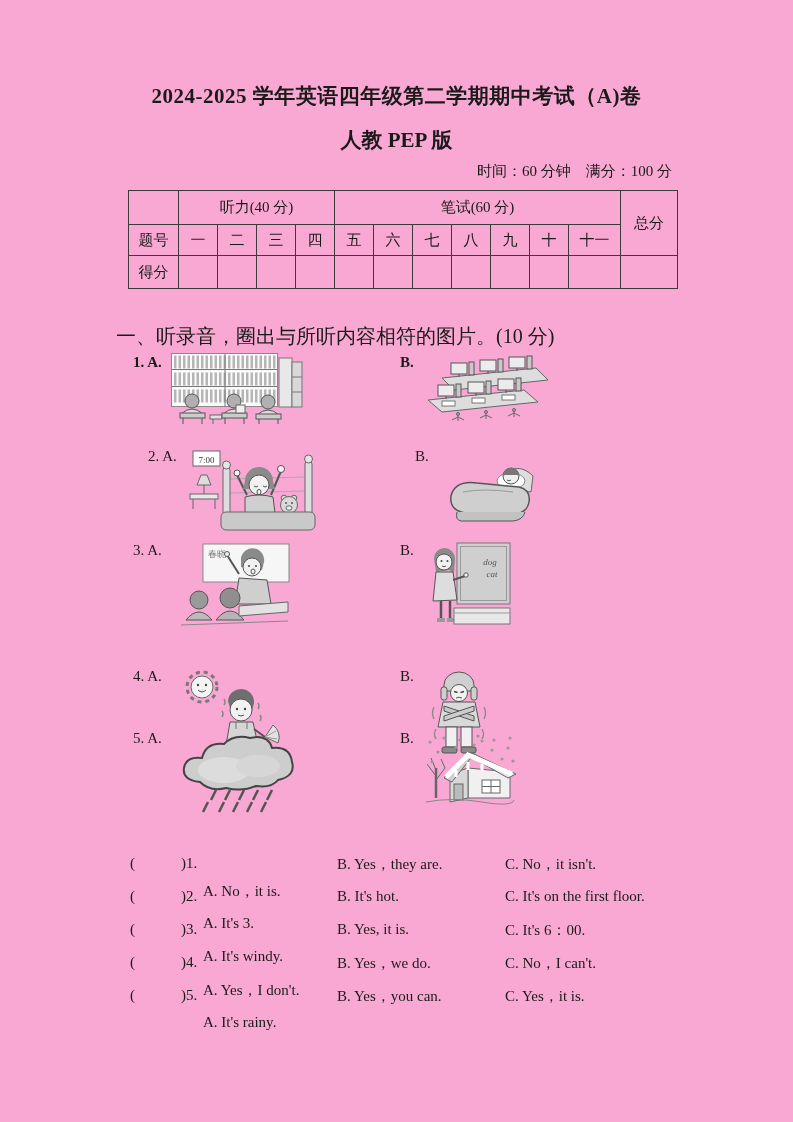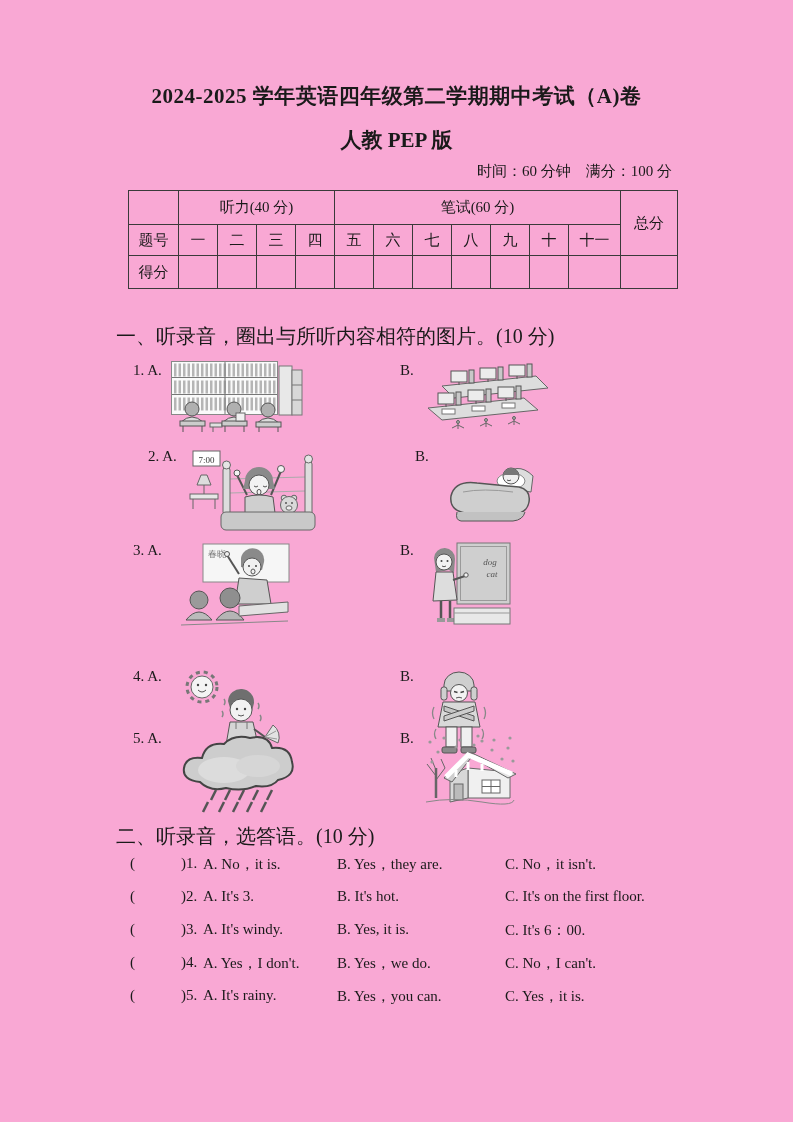--- a/index.html
+++ b/index.html
@@ -43,21 +43,21 @@
     position:absolute;left:116px;font-size:20px;white-space:nowrap;
   }
   .item{position:absolute;left:0;width:100%;height:92px;}
   .inum{position:absolute;left:133px;top:2px;font-size:15px;white-space:nowrap;}
   .blabel{position:absolute;left:400px;top:2px;font-size:15px;}
   .pic{position:absolute;}
   .mcrow{position:absolute;left:0;width:100%;height:20px;font-size:15px;}
   .mcrow span{position:absolute;white-space:nowrap;}
   .mc-paren{left:130px;}
   .mc-num{left:181px;}
-  .mc-a{left:203px;}
+  .mc-a{left:203px;margin-top:27px;}
   .mc-b{left:337px;}
   .mc-c{left:505px;}
   svg text{font-family:"Liberation Serif","DejaVu Serif",serif;}
 </style>
 </head>
 <body>
 
 <div class="page">
 
   <div class="title">2024-2025 学年英语四年级第二学期期中考试（A)卷</div>
@@ -115,21 +115,21 @@
           <td></td>
       <td></td>
       <td></td>
     </tr>
   </tbody>
     </table>
 
 
   <div class="sec-title" style="top:323px;">一、听录音，圈出与所听内容相符的图片。(10 分)</div>
 
-  <div class="item" style="top:360px;">
+  <div class="item" style="top:352px;font-weight:bold;">
     <span class="inum"><span>1.</span> <span>A.</span></span>
     <svg class="pic" style="left:170px;top:0;" width="135" height="73" viewBox="0 0 135 73" role="img" aria-label="students-reading-in-library">
       <rect x="1.5" y="1.5" width="106" height="53" fill="#fafafa" stroke="#888"></rect>
       <line x1="4" y1="10" x2="106" y2="10" stroke="#b5b5b5" stroke-width="13" stroke-dasharray="2.5 2"></line>
       <line x1="2" y1="17.5" x2="107" y2="17.5" stroke="#777"></line>
       <line x1="4" y1="27" x2="106" y2="27" stroke="#b5b5b5" stroke-width="13" stroke-dasharray="2.5 2"></line>
       <line x1="2" y1="34.5" x2="107" y2="34.5" stroke="#777"></line>
       <line x1="4" y1="44" x2="106" y2="44" stroke="#b5b5b5" stroke-width="13" stroke-dasharray="2.5 2"></line>
       <line x1="55" y1="2" x2="55" y2="54" stroke="#777"></line>
       <rect x="109" y="6" width="13" height="49" fill="#e8e8e8" stroke="#777"></rect>
@@ -417,21 +417,20 @@
           <circle cx="70" cy="18" r="1.6"></circle>
           <circle cx="86" cy="16" r="1.6"></circle>
           <circle cx="10" cy="30" r="1.6"></circle>
         <circle cx="60" cy="9" r="1.6"></circle>
           <circle cx="80" cy="27" r="1.6"></circle>
           <circle cx="91" cy="29" r="1.6"></circle>
       </g>
     </svg>
   </div>
 
-  <div class="sec-title" style="top:823px;">二、听录音，选答语。(10 分)</div>
 
   <div class="mcrow" style="top:855px;">
     <span class="mc-paren">(</span>
     <span class="mc-num">)1.</span>
     <span class="mc-a">A. No，it is.</span>
     <span class="mc-b">B. Yes，they are.</span>
     <span class="mc-c">C. No，it isn't.</span>
   </div>
   <div class="mcrow" style="top:888px;">
     <span class="mc-paren">(</span>

